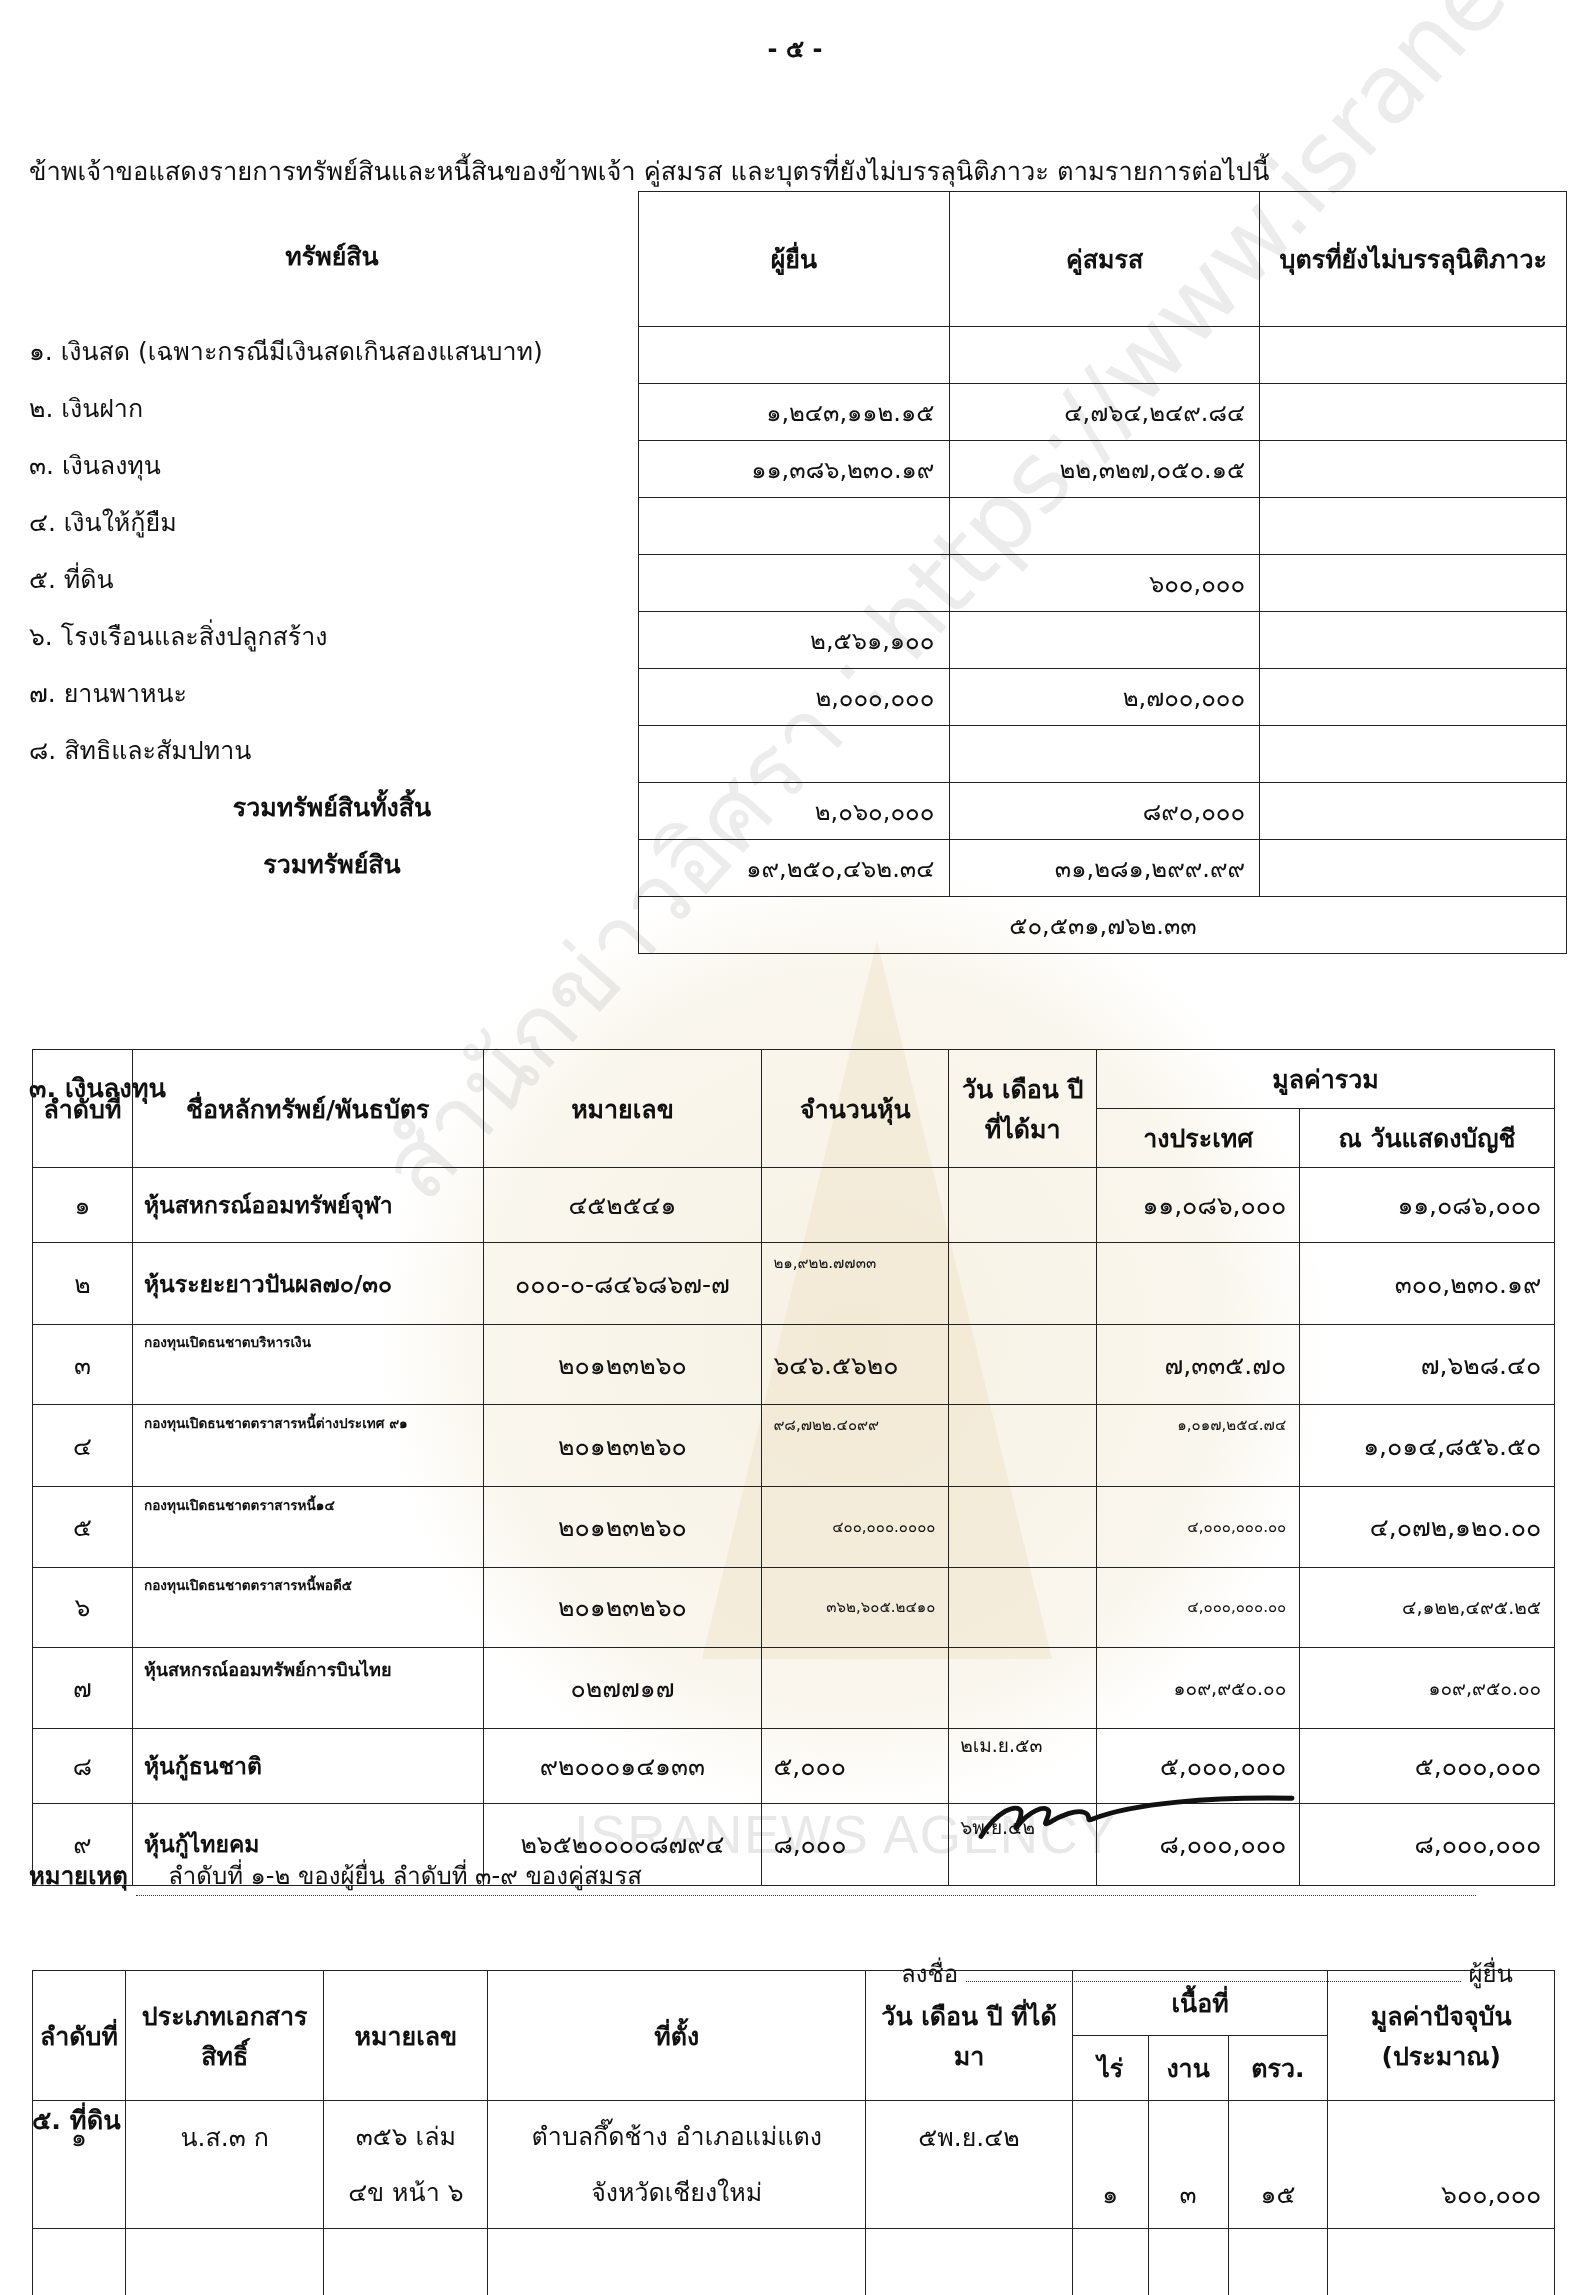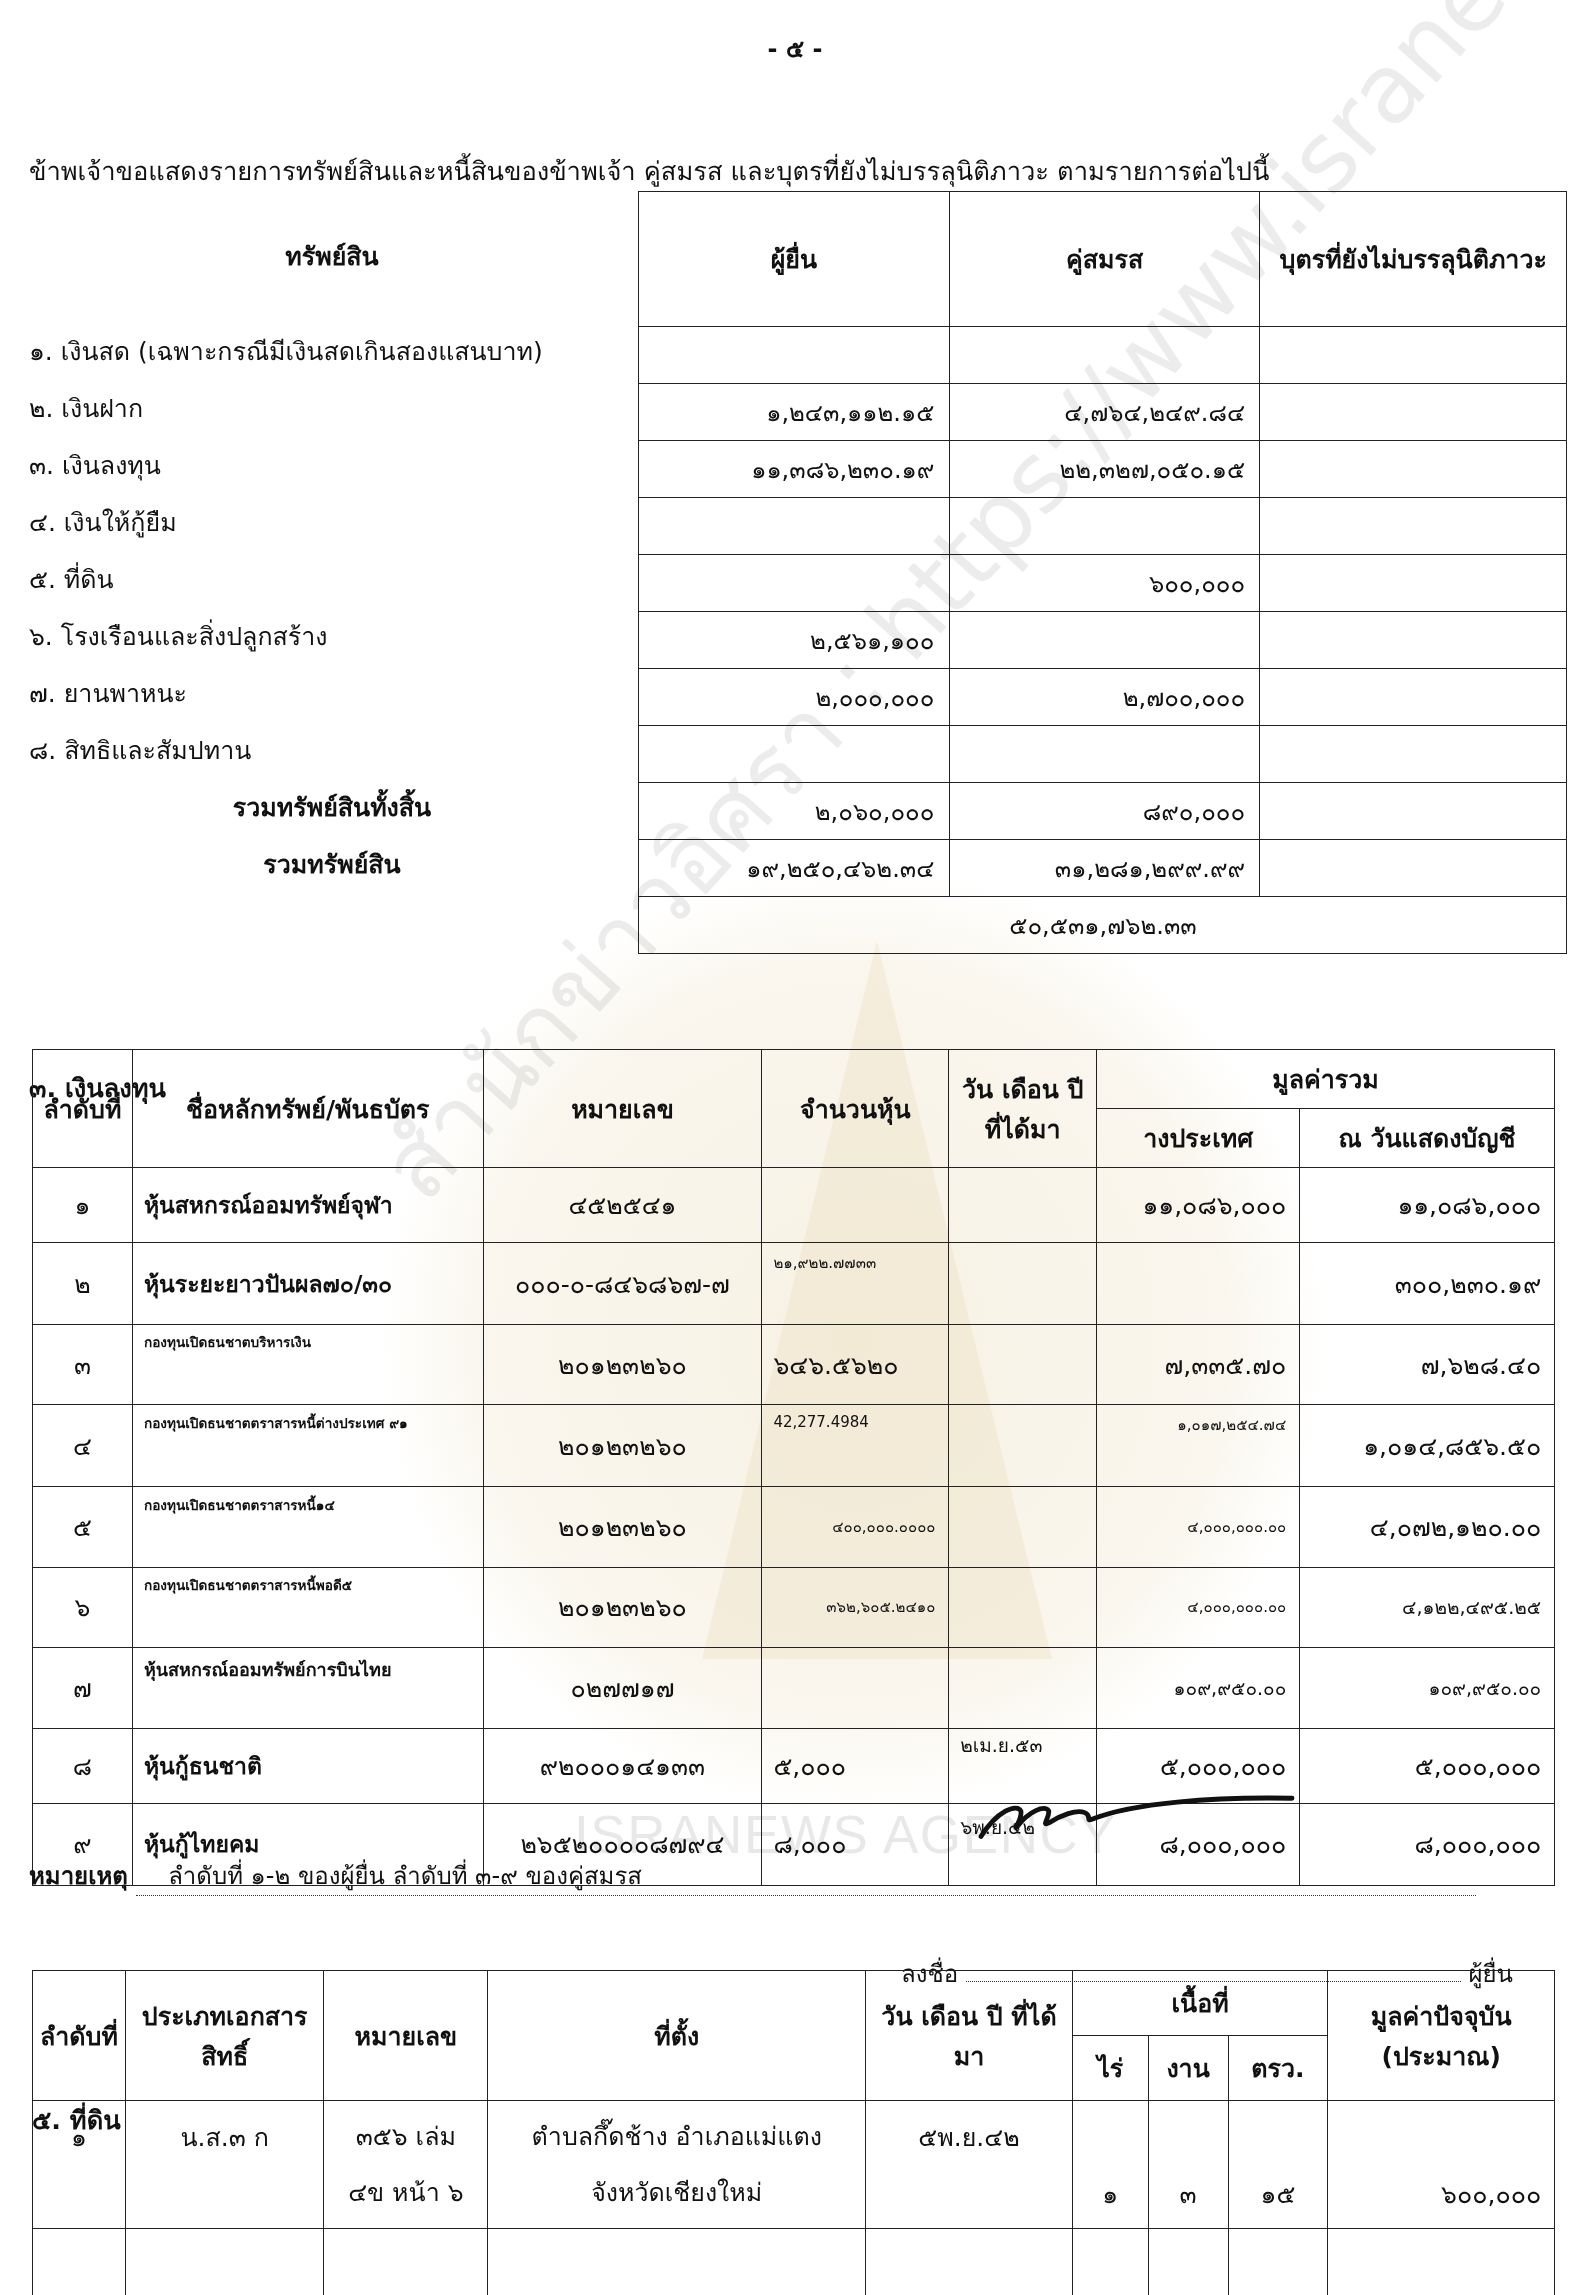--- a/index.html
+++ b/index.html
@@ -191,21 +191,21 @@
     <td class="c">๒๐๑๒๓๒๖๐</td>
     <td class="l">๖๔๖.๕๖๒๐</td>
     <td class="l"></td>
     <td class="r">๗,๓๓๕.๗๐</td>
     <td class="r">๗,๖๒๘.๔๐</td>
   </tr>
   <tr>
     <td class="c">๔</td>
     <td class="l name-small">กองทุนเปิดธนชาตตราสารหนี้ต่างประเทศ ๙๑</td>
     <td class="c">๒๐๑๒๓๒๖๐</td>
-    <td class="l small" style="vertical-align:top;padding-top:8px">42,277.4984</td>
+    <td class="l small" style="vertical-align:top;padding-top:8px">๙๘,๗๒๒.๔๐๙๙</td>
     <td class="l"></td>
     <td class="r small" style="vertical-align:top;padding-top:8px">๑,๐๑๗,๒๕๔.๗๔</td>
     <td class="r">๑,๐๑๔,๘๕๖.๕๐</td>
   </tr>
   <tr>
     <td class="c">๕</td>
     <td class="l name-small">กองทุนเปิดธนชาตตราสารหนี้๑๔</td>
     <td class="c">๒๐๑๒๓๒๖๐</td>
     <td class="r small">๔๐๐,๐๐๐.๐๐๐๐</td>
     <td class="l"></td>

